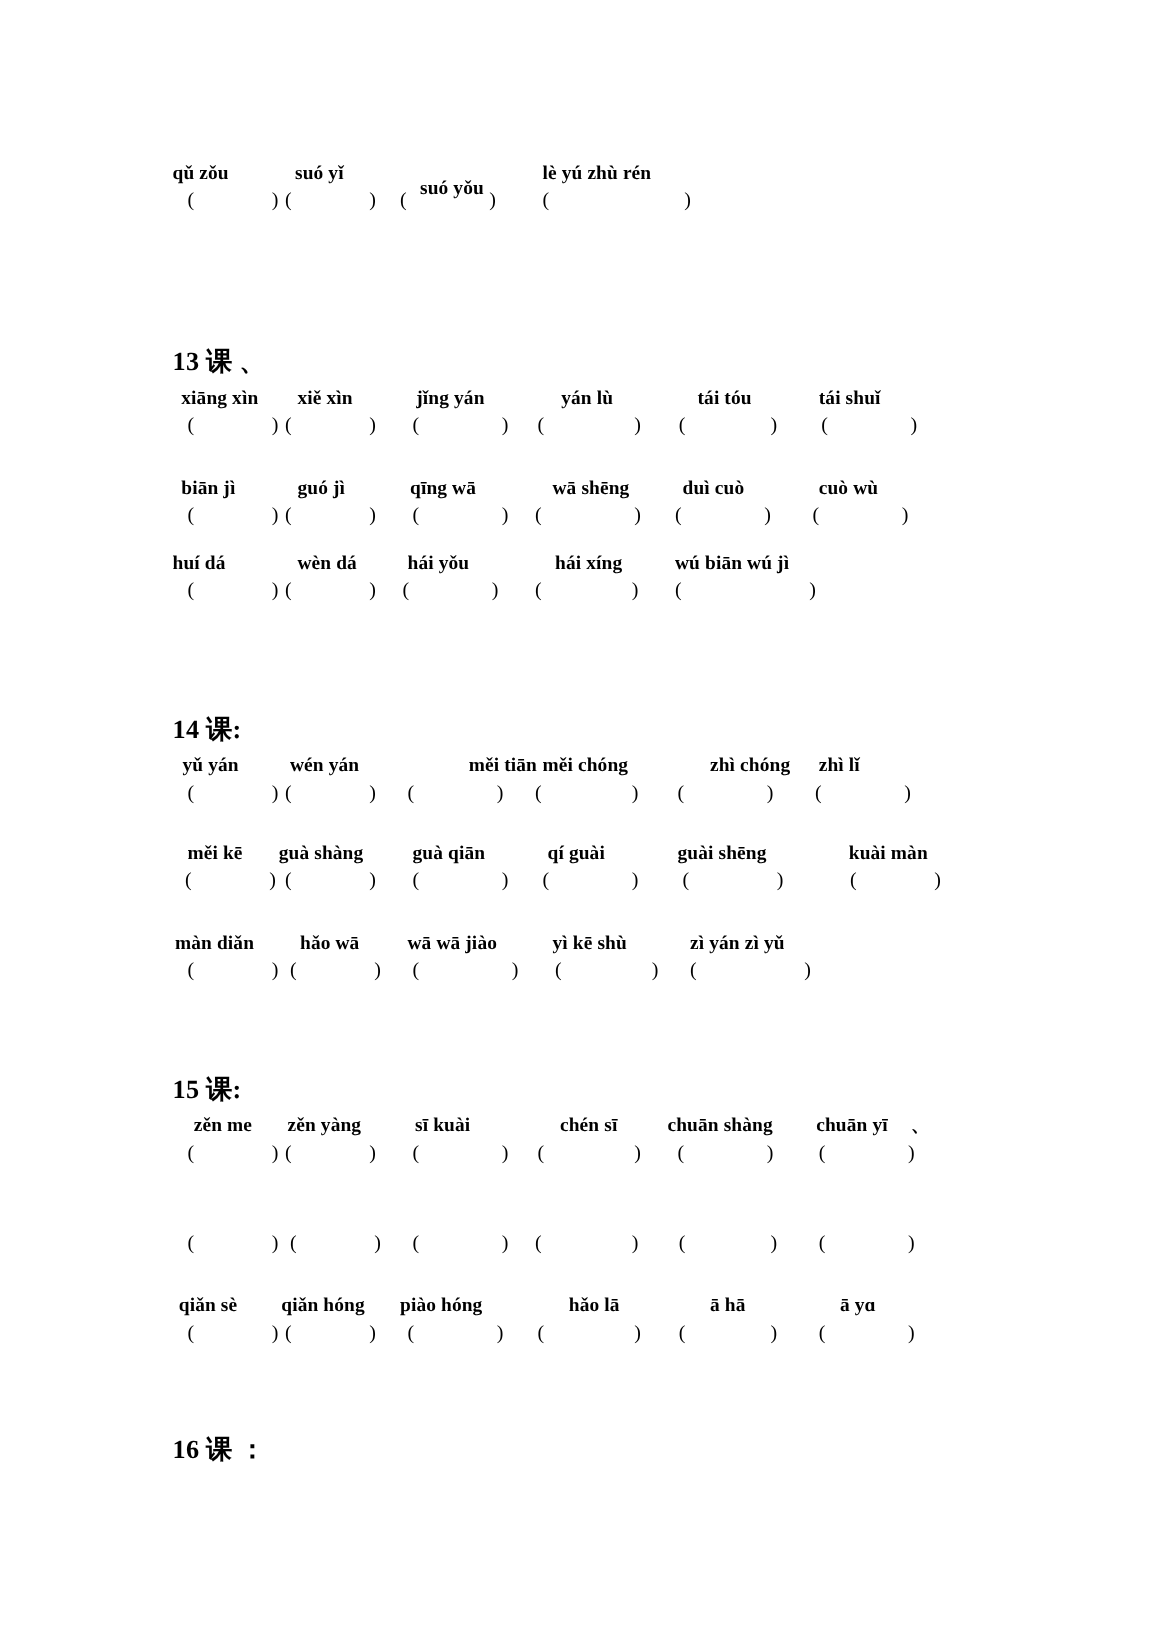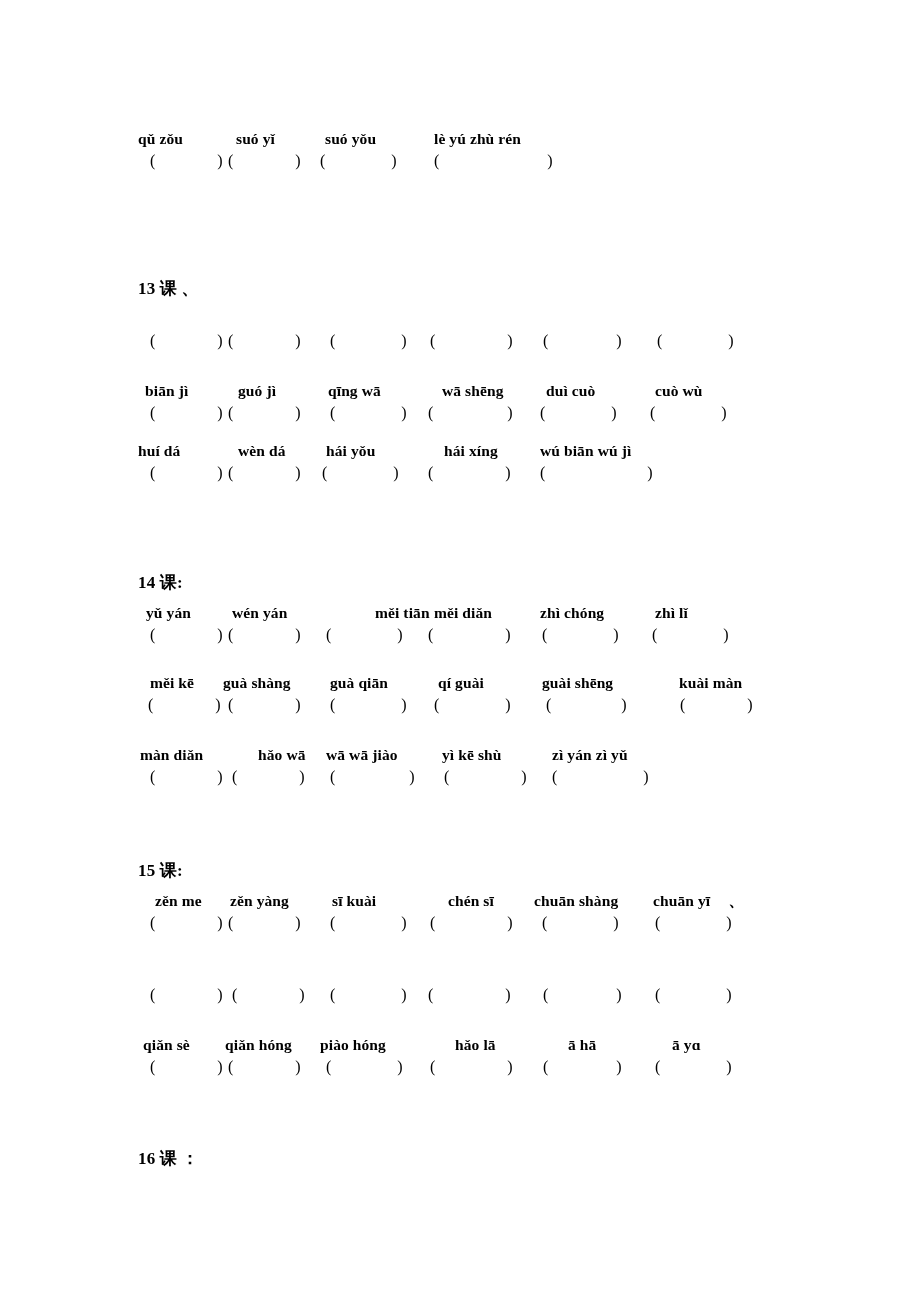--- a/index.html
+++ b/index.html
@@ -27,21 +27,21 @@
   
   .block {
     position: absolute;
     left: 0;
     width: 920px;
   }
 
   .lesson-heading {
     margin: 0;
     padding-left: 138px;
-    font-size: 17px;
+    font-size: 21px;
     font-weight: bold;
     letter-spacing: 0.2px;
     line-height: 22px;
     white-space: pre;
     font-family: "Liberation Serif", "DejaVu Serif", serif;
   }
 
   
   .word-row {
     position: relative;
@@ -95,34 +95,42 @@
 </head>
 <body>
 
 <div class="page">
   <div id="blocks-root">
       <div class="block" style="top: 128px;">
         <div class="word-row" style="position: absolute; top: 0px; left: 0px; width: 920px;">
           <div class="pinyin-line">
             <span class="cell pinyin" style="left: 138px;">qǔ zǒu</span>
             <span class="cell pinyin" style="left: 236px;">suó yǐ</span>
-            <span class="cell pinyin" style="left: 325px;">suó yǒu</span>
+            <span class="cell pinyin" style="left: 336px; margin-top: 12px;">suó yǒu</span>
             <span class="cell pinyin" style="left: 434px;">lè yú zhù rén</span>
           </div>
           <div class="paren-line">
             <span class="cell parens" style="left: 150px;"><span class="paren-open">(</span><span class="paren-gap" style="width: 62px;"></span><span class="paren-close">)</span></span>
             <span class="cell parens" style="left: 228px;"><span class="paren-open">(</span><span class="paren-gap" style="width: 62px;"></span><span class="paren-close">)</span></span>
             <span class="cell parens" style="left: 320px;"><span class="paren-open">(</span><span class="paren-gap" style="width: 66px;"></span><span class="paren-close">)</span></span>
             <span class="cell parens" style="left: 434px;"><span class="paren-open">(</span><span class="paren-gap" style="width: 108px;"></span><span class="paren-close">)</span></span>
           </div>
         </div>
       </div>
       <div class="block" style="top: 278px;">
         <div class="lesson-heading">13 课 、</div>
         <div class="word-row" style="position: absolute; top: 30px; left: 0px; width: 920px;">
+          <div class="pinyin-line">
+            <span class="cell pinyin" style="left: 145px;">xiāng xìn</span>
+            <span class="cell pinyin" style="left: 238px;">xiě xìn</span>
+            <span class="cell pinyin" style="left: 333px;">jǐng yán</span>
+            <span class="cell pinyin" style="left: 449px;">yán lù</span>
+            <span class="cell pinyin" style="left: 558px;">tái tóu</span>
+            <span class="cell pinyin" style="left: 655px;">tái shuǐ</span>
+          </div>
           <div class="paren-line">
             <span class="cell parens" style="left: 150px;"><span class="paren-open">(</span><span class="paren-gap" style="width: 62px;"></span><span class="paren-close">)</span></span>
             <span class="cell parens" style="left: 228px;"><span class="paren-open">(</span><span class="paren-gap" style="width: 62px;"></span><span class="paren-close">)</span></span>
             <span class="cell parens" style="left: 330px;"><span class="paren-open">(</span><span class="paren-gap" style="width: 66px;"></span><span class="paren-close">)</span></span>
             <span class="cell parens" style="left: 430px;"><span class="paren-open">(</span><span class="paren-gap" style="width: 72px;"></span><span class="paren-close">)</span></span>
             <span class="cell parens" style="left: 543px;"><span class="paren-open">(</span><span class="paren-gap" style="width: 68px;"></span><span class="paren-close">)</span></span>
             <span class="cell parens" style="left: 657px;"><span class="paren-open">(</span><span class="paren-gap" style="width: 66px;"></span><span class="paren-close">)</span></span>
           </div>
         </div>
         <div class="word-row" style="position: absolute; top: 102px; left: 0px; width: 920px;">
@@ -160,22 +168,22 @@
           </div>
         </div>
       </div>
       <div class="block" style="top: 572px;">
         <div class="lesson-heading">14 课:</div>
         <div class="word-row" style="position: absolute; top: 30px; left: 0px; width: 920px;">
           <div class="pinyin-line">
             <span class="cell pinyin" style="left: 146px;">yǔ yán</span>
             <span class="cell pinyin" style="left: 232px;">wén yán</span>
             <span class="cell pinyin" style="left: 330px; margin-left: 45px;">měi tiān</span>
-            <span class="cell pinyin" style="left: 434px;">měi diǎn</span>
-            <span class="cell pinyin" style="left: 540px;">zhì chóng</span>
+            <span class="cell pinyin" style="left: 434px;">měi chóng</span>
+            <span class="cell pinyin" style="left: 568px;">zhì chóng</span>
             <span class="cell pinyin" style="left: 655px;">zhì lǐ</span>
           </div>
           <div class="paren-line">
             <span class="cell parens" style="left: 150px;"><span class="paren-open">(</span><span class="paren-gap" style="width: 62px;"></span><span class="paren-close">)</span></span>
             <span class="cell parens" style="left: 228px;"><span class="paren-open">(</span><span class="paren-gap" style="width: 62px;"></span><span class="paren-close">)</span></span>
             <span class="cell parens" style="left: 326px;"><span class="paren-open">(</span><span class="paren-gap" style="width: 66px;"></span><span class="paren-close">)</span></span>
             <span class="cell parens" style="left: 428px;"><span class="paren-open">(</span><span class="paren-gap" style="width: 72px;"></span><span class="paren-close">)</span></span>
             <span class="cell parens" style="left: 542px;"><span class="paren-open">(</span><span class="paren-gap" style="width: 66px;"></span><span class="paren-close">)</span></span>
             <span class="cell parens" style="left: 652px;"><span class="paren-open">(</span><span class="paren-gap" style="width: 66px;"></span><span class="paren-close">)</span></span>
           </div>
@@ -194,21 +202,21 @@
             <span class="cell parens" style="left: 228px;"><span class="paren-open">(</span><span class="paren-gap" style="width: 62px;"></span><span class="paren-close">)</span></span>
             <span class="cell parens" style="left: 330px;"><span class="paren-open">(</span><span class="paren-gap" style="width: 66px;"></span><span class="paren-close">)</span></span>
             <span class="cell parens" style="left: 434px;"><span class="paren-open">(</span><span class="paren-gap" style="width: 66px;"></span><span class="paren-close">)</span></span>
             <span class="cell parens" style="left: 546px;"><span class="paren-open">(</span><span class="paren-gap" style="width: 70px;"></span><span class="paren-close">)</span></span>
             <span class="cell parens" style="left: 680px;"><span class="paren-open">(</span><span class="paren-gap" style="width: 62px;"></span><span class="paren-close">)</span></span>
           </div>
         </div>
         <div class="word-row" style="position: absolute; top: 172px; left: 0px; width: 920px;">
           <div class="pinyin-line">
             <span class="cell pinyin" style="left: 140px;">màn diǎn</span>
-            <span class="cell pinyin" style="left: 258px;">hǎo wā</span>
+            <span class="cell pinyin" style="left: 240px;">hǎo wā</span>
             <span class="cell pinyin" style="left: 326px;">wā wā jiào</span>
             <span class="cell pinyin" style="left: 442px;">yì kē shù</span>
             <span class="cell pinyin" style="left: 552px;">zì yán zì yǔ</span>
           </div>
           <div class="paren-line">
             <span class="cell parens" style="left: 150px;"><span class="paren-open">(</span><span class="paren-gap" style="width: 62px;"></span><span class="paren-close">)</span></span>
             <span class="cell parens" style="left: 232px;"><span class="paren-open">(</span><span class="paren-gap" style="width: 62px;"></span><span class="paren-close">)</span></span>
             <span class="cell parens" style="left: 330px;"><span class="paren-open">(</span><span class="paren-gap" style="width: 74px;"></span><span class="paren-close">)</span></span>
             <span class="cell parens" style="left: 444px;"><span class="paren-open">(</span><span class="paren-gap" style="width: 72px;"></span><span class="paren-close">)</span></span>
             <span class="cell parens" style="left: 552px;"><span class="paren-open">(</span><span class="paren-gap" style="width: 86px;"></span><span class="paren-close">)</span></span>

